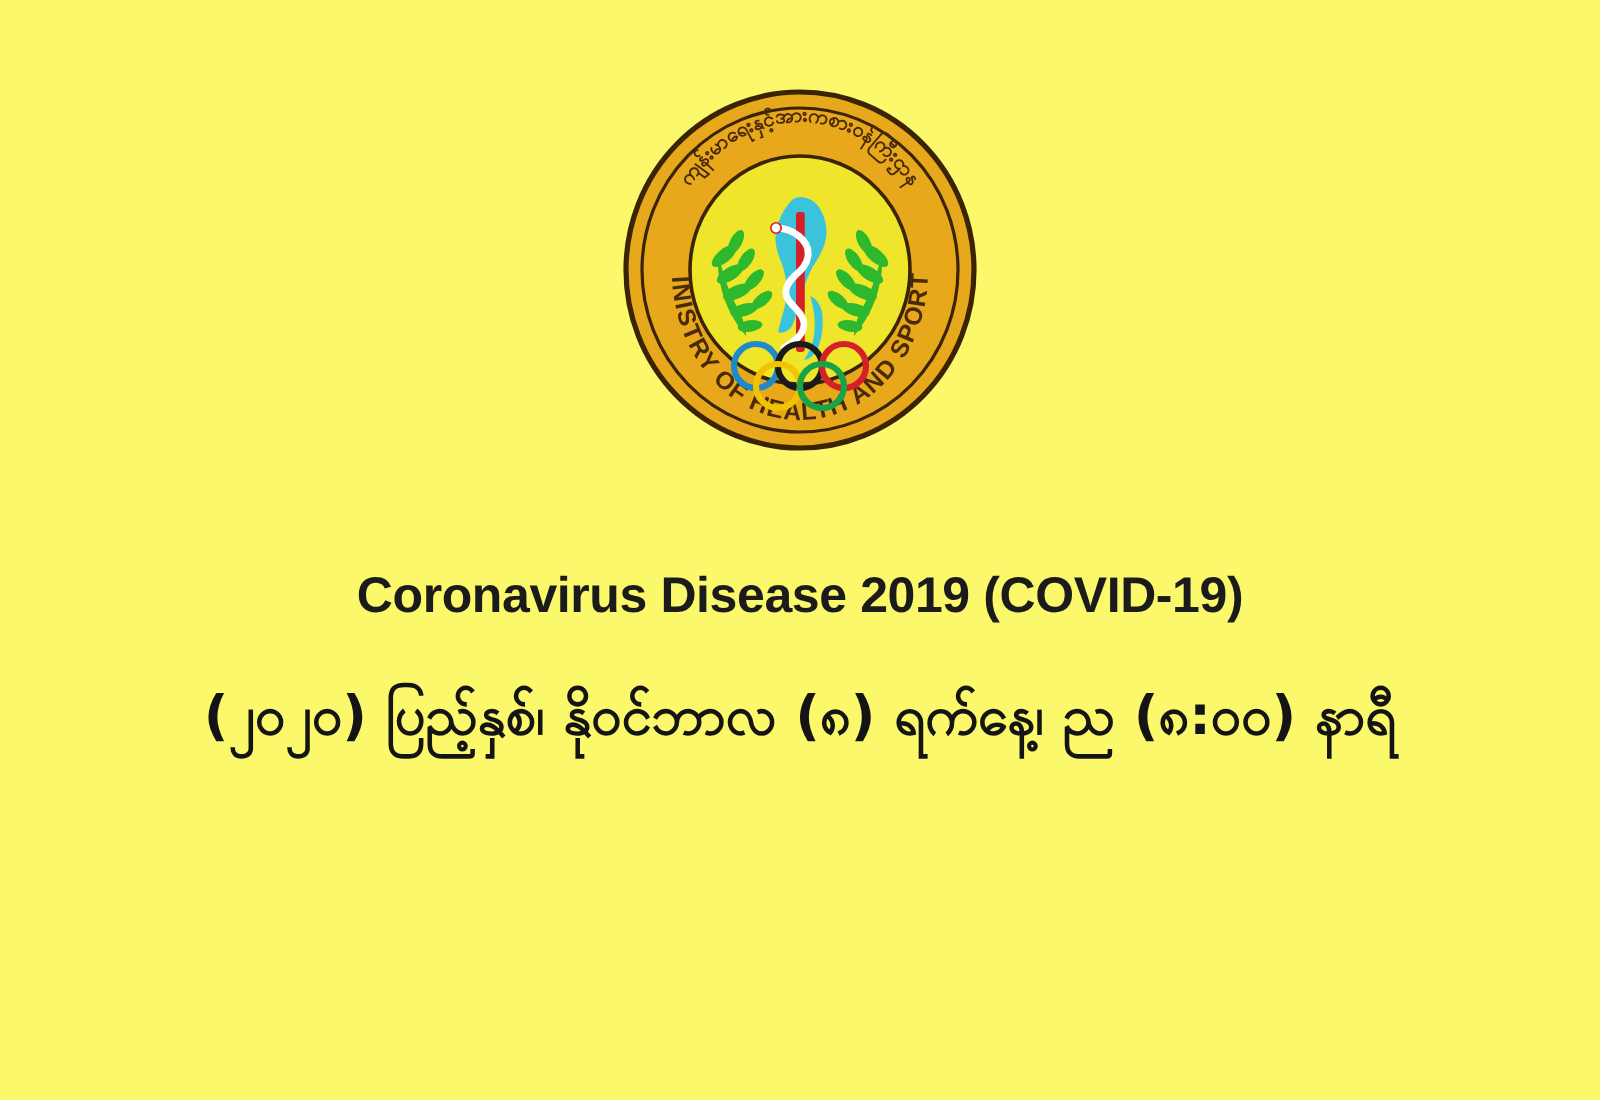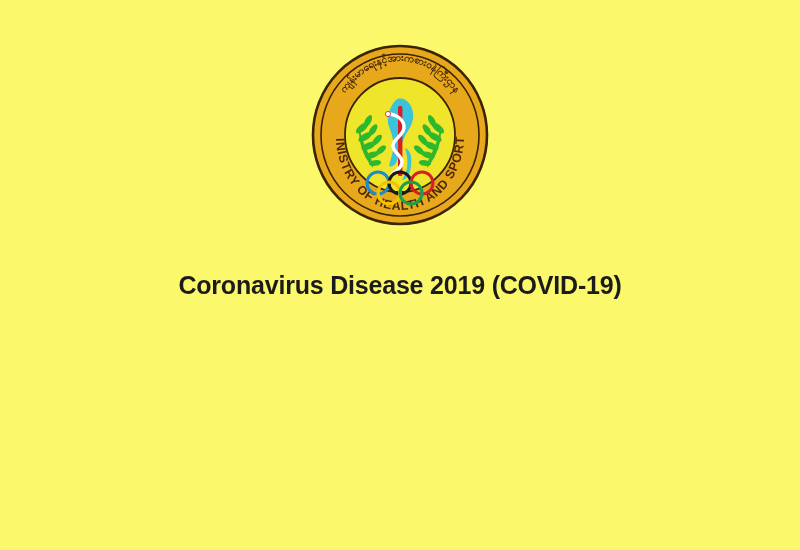--- a/index.html
+++ b/index.html
@@ -31,21 +31,21 @@
     top: 44px;
     transform: translateX(-50%);
     width: 180px;
     height: 182px;
   }
   #emblem-svg { display: block; width: 180px; height: 182px; }
 
   
   #text-block {
     position: absolute;
-    top: 272px;
+    top: 285px;
     left: 0;
     width: 800px;
     text-align: center;
   }
   .line-en {
     font-size: 25px;
     font-weight: bold;
     color: #1b1b1b;
     letter-spacing: -0.2px;
     line-height: 1.1;
@@ -143,15 +143,16 @@
         <circle cx="90" cy="139" r="11" stroke="#1A1A1A"></circle>
         <circle cx="112" cy="139" r="11" stroke="#D62027"></circle>
         <circle cx="79" cy="149" r="11" stroke="#F2C400"></circle>
         <circle cx="101" cy="149" r="11" stroke="#16A34A"></circle>
       </g>
     </svg>
   </div>
 
   <div id="text-block">
     <p class="line-en">Coronavirus Disease 2019 (COVID-19)</p>
+    <p class="line-mm" id="line-mm-2">(၂၀၂၀) ပြည့်နှစ်၊ နိုဝင်ဘာလ (၈) ရက်နေ့၊ ည (၈:၀၀) နာရီ</p>
   </div>
 
 </div>
 
 </body></html>

